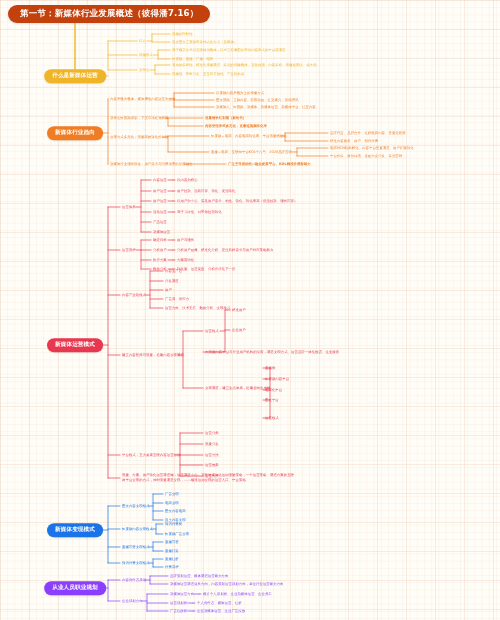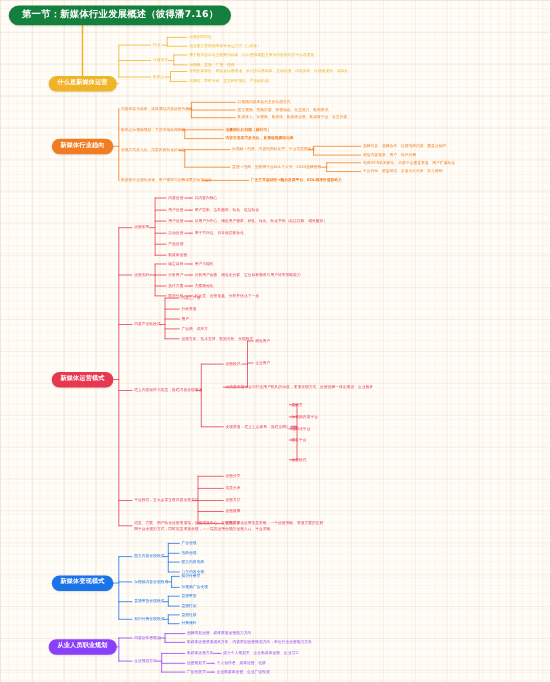--- a/index.html
+++ b/index.html
@@ -18,21 +18,21 @@
       linear-gradient(to bottom, rgba(224,178,150,.10) 1px, transparent 1px);
     background-size:29px 29px,29px 29px,7.2px 7.2px,7.2px 7.2px;
     pointer-events:none;
   }
   #canvas{position:absolute;inset:0;}
   svg#wires{position:absolute;inset:0;width:500px;height:620px;pointer-events:none;}
 
   
   .title-pill{
     position:absolute;left:8px;top:5px;
-    background:#15803d;color:#fff;
+    background:#c2410c;color:#fff;
     border-radius:11px;
     padding:4px 12px 5px 12px;
     font-size:8.5px;font-weight:bold;line-height:1.1;
     white-space:nowrap;letter-spacing:.2px;
     box-shadow:0 1px 2px rgba(0,0,0,.12);
     text-align:center;
   }
 
   
   .l1{

